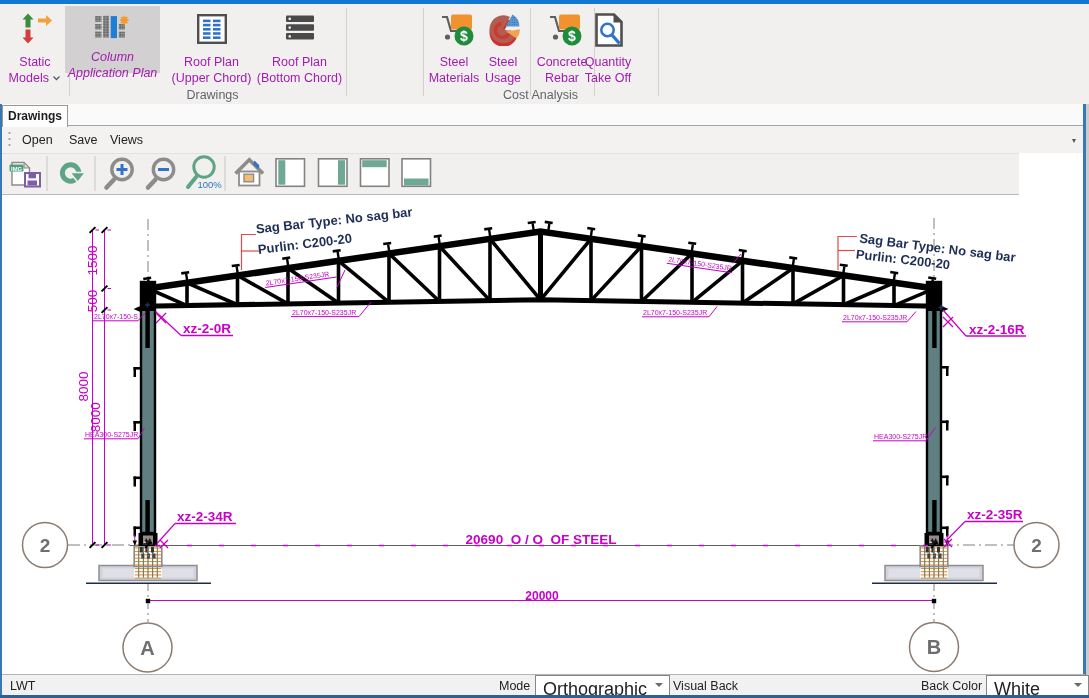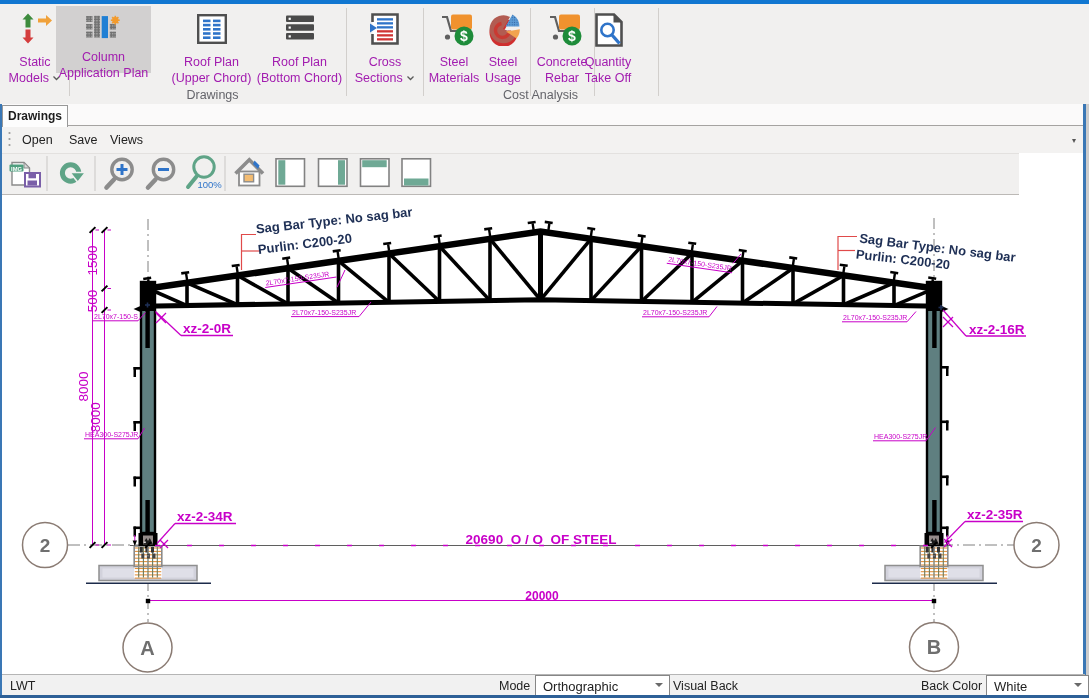--- a/index.html
+++ b/index.html
@@ -19,21 +19,21 @@
 .tabline{position:absolute;left:0px;top:21px;width:1083px;height:1px;background:#a5a3a1;}
 .menurow{left:2px;top:126px;width:1083px;height:27px;background:#f3f2f1;font-size:12.5px;color:#222;}
 .menuitem{position:absolute;top:7px;}
 .toolrow{left:2px;top:153px;width:1017px;height:40px;background:#f1f0ef;border-top:1px solid #e3e1df;border-bottom:1px solid #bcb9b6;}
 .leftedge{left:0;top:104px;width:2px;height:594px;background:#3a77b5;}
 .rightedge{left:1083px;top:104px;width:3px;height:594px;background:#3a77b5;}
 .rightmargin{left:1086px;top:104px;width:3px;height:591px;background:#cccccc;}
 .statusbar{left:2px;top:674px;width:1083px;height:21px;background:#f1f1f1;border-top:1px solid #b5b5b5;font-size:12.5px;color:#222;}
 .bottombar{left:0;top:695px;width:1089px;height:3px;background:#2d6097;}
 .slabel{position:absolute;top:4px;}
-.scombo{position:absolute;top:0px;height:19px;background:#ffffff;border:1px solid #868686;font-size:13px;color:#222;}
+.scombo{position:absolute;top:0px;height:19px;background:#ffffff;border:1px solid #868686;font-size:18px;color:#222;}
 .scombo .txt{position:absolute;left:7px;top:3px;}
 .scombo .arr{position:absolute;right:6px;top:7px;width:0;height:0;border-left:4px solid transparent;border-right:4px solid transparent;border-top:4px solid #6a6a6a;}
 </style>
 </head>
 <body>
 <div class="abs topbar"></div>
 
 <div class="abs ribbon">
 
   <div class="rbtn" style="left:2px;width:66px;">
@@ -41,21 +41,21 @@
       <path d="M3.5 20.5 L3.5 12.5 L0.5 12.5 L6 6.5 L11.5 12.5 L8.5 12.5 L8.5 20.5 Z" fill="#3d8b3d"></path>
       <path d="M3.5 22.5 L3.5 30.5 L0.5 30.5 L6 36.5 L11.5 30.5 L8.5 30.5 L8.5 22.5 Z" fill="#d43d3d"></path>
       <path d="M16 11.5 L24 11.5 L24 8 L30 13.5 L24 19 L24 15.5 L16 15.5 Z" fill="#f0a13a"></path>
     </svg>
     <div class="rlabel">Static<br>Models <svg width="9" height="6" viewBox="0 0 9 6" style="vertical-align:1px;">
           <path d="M1.5 1.5 L4.5 4.5 L7.5 1.5" stroke="#5a5a5a" stroke-width="1.3" fill="none"></path>
         </svg></div>
   </div>
   <div class="rsep" style="left:69px;"></div>
 
-  <div class="rbtn hl" style="left:56px;width:95px;height:67px;top:2px;">
+  <div class="rbtn hl" style="left:65px;width:95px;height:67px;top:2px;font-style:italic;">
     <svg class="abs" style="left:29px;top:8px;" width="38" height="29" viewBox="0 0 38 29">
       <defs>
         <pattern id="dots" width="2.6" height="2.6" patternUnits="userSpaceOnUse">
           <rect width="2.6" height="2.6" fill="#707070"></rect>
             <rect x="1.1" y="1.1" width="1" height="1" fill="#d8d8d8"></rect>
         </pattern>
       </defs>
       <rect x="1" y="2" width="6.5" height="6" fill="url(#dots)"></rect>
       <rect x="1" y="10" width="6.5" height="5.5" fill="url(#dots)"></rect>
       <rect x="1" y="17.5" width="6.5" height="6" fill="url(#dots)"></rect>
@@ -105,37 +105,20 @@
       <g fill="#fff">
         <rect x="3.6" y="2.7" width="2.2" height="2.2"></rect>
         <rect x="3.6" y="11.5" width="2.2" height="2.2"></rect>
         <rect x="3.6" y="20.3" width="2.2" height="2.2"></rect>
       </g>
     </svg>
     <div class="rlabel">Roof Plan<br>(Bottom Chord)</div>
   </div>
   <div class="rsep" style="left:346px;"></div>
 
-  <div class="rbtn" style="left:352px;width:66px;">
-    <svg class="abs" style="left:18px;top:7px;" width="30" height="32" viewBox="0 0 30 32">
-      <path d="M2.5 9 L2.5 1.5 L27.5 1.5 L27.5 30.5 L2.5 30.5 L2.5 21" fill="#fff" stroke="#4f4f4f" stroke-width="2.6"></path>
-      <g>
-        <rect x="7" y="5.2" width="16" height="2.3" fill="#2f74c9"></rect>
-        <rect x="7" y="9.2" width="16" height="2.3" fill="#2f74c9"></rect>
-        <rect x="7" y="13.2" width="16" height="2.3" fill="#2f74c9"></rect>
-        <rect x="7" y="17.2" width="16" height="2.3" fill="#d03535"></rect>
-        <rect x="7" y="21.2" width="16" height="2.3" fill="#d03535"></rect>
-        <rect x="7" y="25.2" width="16" height="2.3" fill="#d03535"></rect>
-      </g>
-      <path d="M0 10.5 L7 15 L0 19.5 Z" fill="#2f74c9"></path>
-    </svg>
-    <div class="rlabel">Cross<br>Sections <svg width="9" height="6" viewBox="0 0 9 6" style="vertical-align:1px;">
-          <path d="M1.5 1.5 L4.5 4.5 L7.5 1.5" stroke="#5a5a5a" stroke-width="1.3" fill="none"></path>
-        </svg></div>
-  </div>
   <div class="rsep" style="left:423px;"></div>
 
   <div class="rbtn" style="left:427px;width:54px;">
     <svg class="abs" style="left:13px;top:8px;" width="36" height="32" viewBox="0 0 36 32">
       <path d="M2 3 L7 3 L11 17 L22 17" fill="none" stroke="#5f5f5f" stroke-width="2.2"></path>
       <circle cx="7.5" cy="23" r="2.6" fill="#5f5f5f"></circle>
       <rect x="11" y="0.5" width="21" height="15" rx="2" fill="#f0922e"></rect>
       <circle cx="24" cy="22" r="9.5" fill="#1e8c3a"></circle>
       <text x="24" y="27" font-size="14" font-weight="bold" fill="#fff" text-anchor="middle" font-family="Liberation Sans">$</text>
     </svg>

